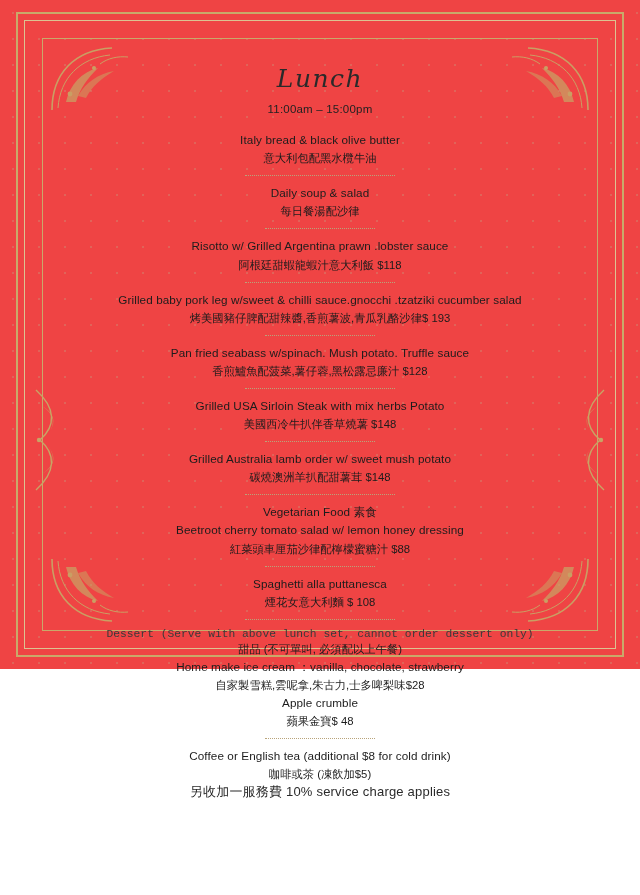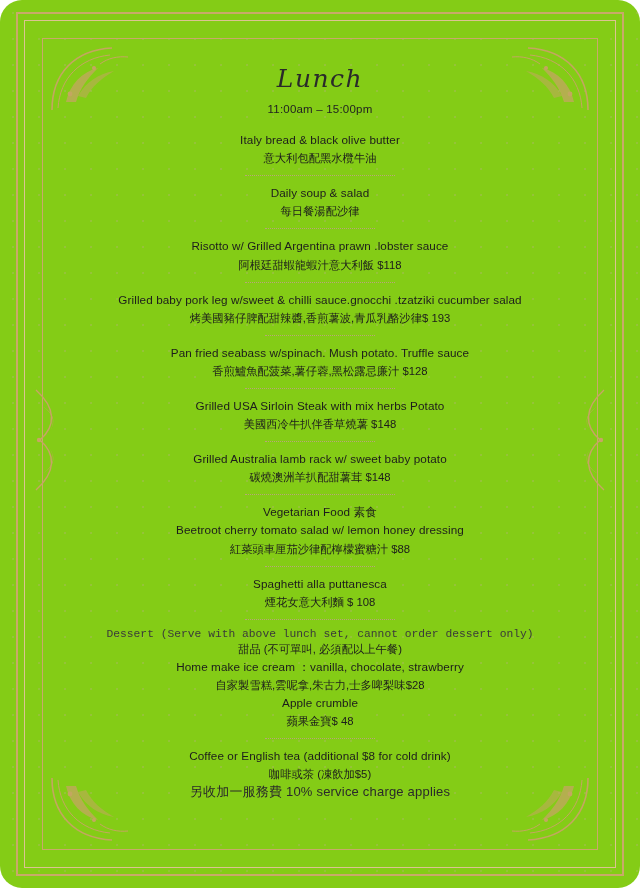--- a/index.html
+++ b/index.html
@@ -9,24 +9,23 @@
   body {
     width: 640px;
     height: 895px;
     background: #ffffff;
     font-family: "Liberation Sans", sans-serif;
     overflow: hidden;
   }
   .page {
     position: relative;
     width: 640px;
-    height: 888px;
-    background: #84cc16;
-    box-sizing: border-box;
-    border-radius: 22px;
+    height: 669px;
+    background: #ef4444;
+    box-sizing: border-box;
   }
   
   .dots {
     position: absolute;
     inset: 0;
     background-image: radial-gradient(circle, rgba(190,175,140,0.30) 0.9px, transparent 1px);
     background-size: 26px 26px;
     pointer-events: none;
   }
   
@@ -233,21 +232,21 @@
           <div class="line-en">Pan fried seabass w/spinach. Mush potato. Truffle sauce</div>
           <div class="line-zh">香煎鱸魚配菠菜,薯仔蓉,黑松露忌廉汁 $128</div>
         </div>
         <div class="sep"></div>
         <div class="block">
           <div class="line-en">Grilled USA Sirloin Steak with mix herbs Potato</div>
           <div class="line-zh">美國西冷牛扒伴香草燒薯 $148</div>
         </div>
         <div class="sep short"></div>
         <div class="block">
-          <div class="line-en">Grilled Australia lamb rack w/ sweet baby potato</div>
+          <div class="line-en">Grilled Australia lamb order w/ sweet mush potato</div>
           <div class="line-zh">碳燒澳洲羊扒配甜薯茸  $148</div>
         </div>
         <div class="sep"></div>
         <div class="block">
           <div class="line-en">Vegetarian Food 素食</div>
           <div class="line-en">Beetroot cherry tomato salad w/ lemon honey dressing</div>
           <div class="line-zh">紅菜頭車厘茄沙律配檸檬蜜糖汁 $88</div>
         </div>
         <div class="sep short"></div>
         <div class="block">

